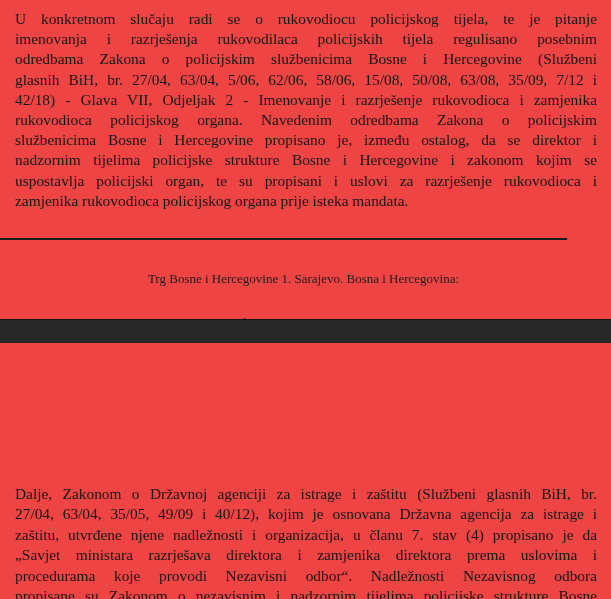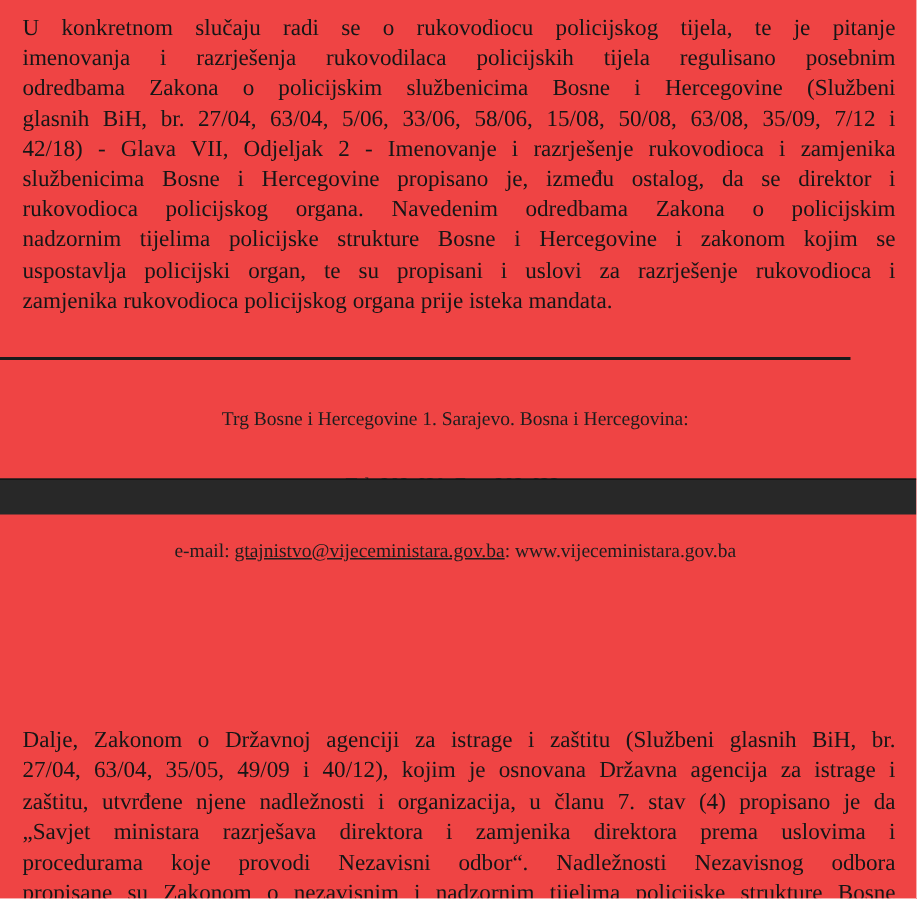--- a/index.html
+++ b/index.html
@@ -67,35 +67,34 @@
 </style>
 </head>
 <body>
 
 <div class="page">
 
   <div class="para para1">
     <div class="jline">U konkretnom slučaju radi se o rukovodiocu policijskog tijela, te je pitanje</div>
     <div class="jline">imenovanja i razrješenja rukovodilaca policijskih tijela regulisano posebnim</div>
     <div class="jline">odredbama Zakona o policijskim službenicima Bosne i Hercegovine (Službeni</div>
-    <div class="jline">glasnih BiH, br. 27/04, 63/04, 5/06, 33/06, 58/06, 15/08, 50/08, 63/08, 35/09, 7/12 i</div>
+    <div class="jline">glasnih BiH, br. 27/04, 63/04, 5/06, 62/06, 58/06, 15/08, 50/08, 63/08, 35/09, 7/12 i</div>
     <div class="jline">42/18) - Glava VII, Odjeljak 2 - Imenovanje i razrješenje rukovodioca i zamjenika</div>
+    <div class="jline">rukovodioca policijskog organa. Navedenim odredbama Zakona o policijskim</div>
     <div class="jline">službenicima Bosne i Hercegovine propisano je, između ostalog, da se direktor i</div>
-    <div class="jline">rukovodioca policijskog organa. Navedenim odredbama Zakona o policijskim</div>
     <div class="jline">nadzornim tijelima policijske strukture Bosne i Hercegovine i zakonom kojim se</div>
     <div class="jline">uspostavlja policijski organ, te su propisani i uslovi za razrješenje rukovodioca i</div>
     <div class="lastline">zamjenika rukovodioca policijskog organa prije isteka mandata.</div>
   </div>
 
   <div class="footer-rule"></div>
 
   <div class="footer">
     <div>Trg Bosne i Hercegovine 1. Sarajevo. Bosna i Hercegovina:</div>
     <div>Tel: 282-630  Fax: 282-633:</div>
-    <div><span>e-mail: </span><span class="underlined">gtajnistvo@vijeceministara.gov.ba</span><span>: www.vijeceministara.gov.ba</span></div>
   </div>
 
   <div class="separator-bar"></div>
 
   <div class="para para2">
     <div class="jline">Dalje, Zakonom o Državnoj agenciji za istrage i zaštitu (Službeni glasnih BiH, br.</div>
     <div class="jline">27/04, 63/04, 35/05, 49/09 i 40/12), kojim je osnovana Državna agencija za istrage i</div>
     <div class="jline">zaštitu, utvrđene njene nadležnosti i organizacija, u članu 7. stav (4) propisano je da</div>
     <div class="jline">„Savjet ministara razrješava direktora i zamjenika direktora prema uslovima i</div>
     <div class="jline">procedurama koje provodi Nezavisni odbor“. Nadležnosti Nezavisnog odbora</div>

